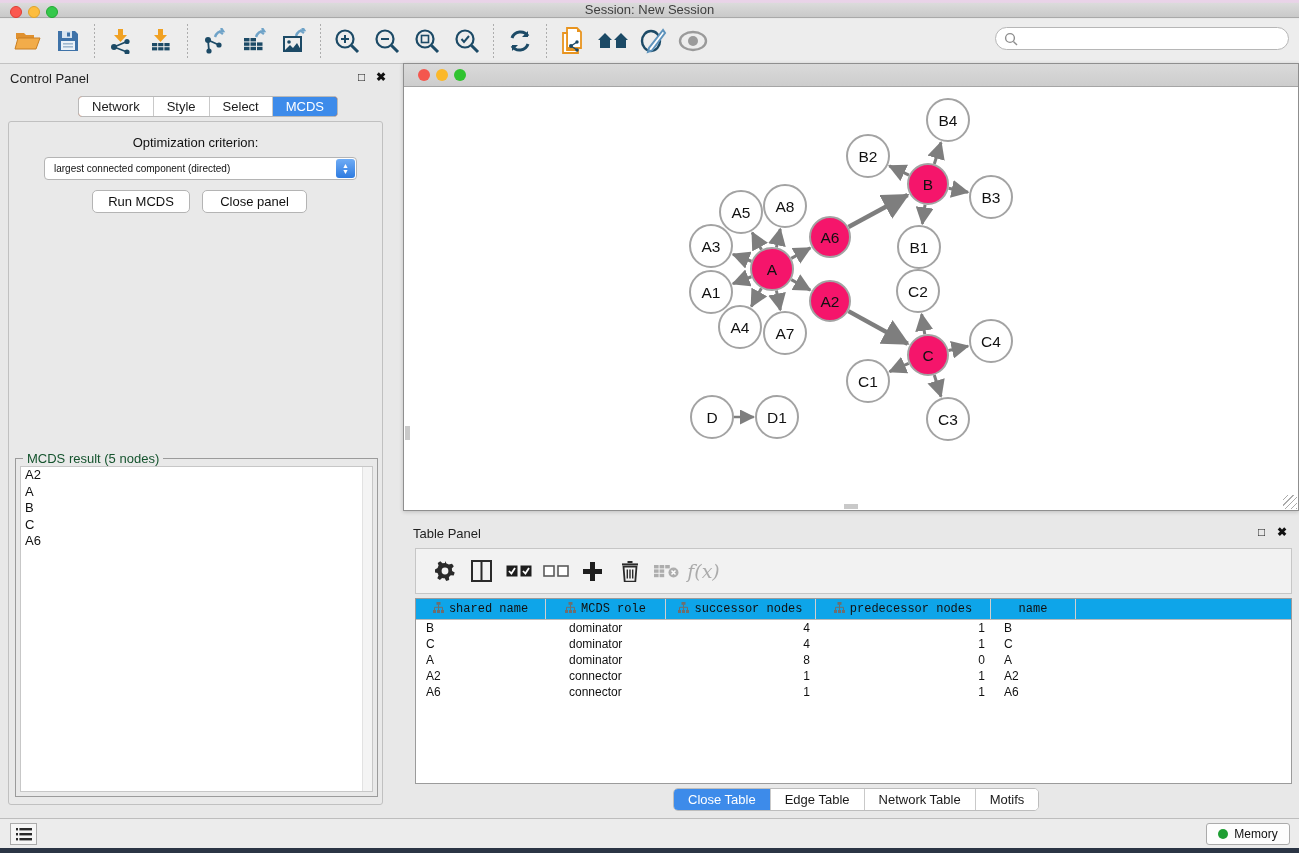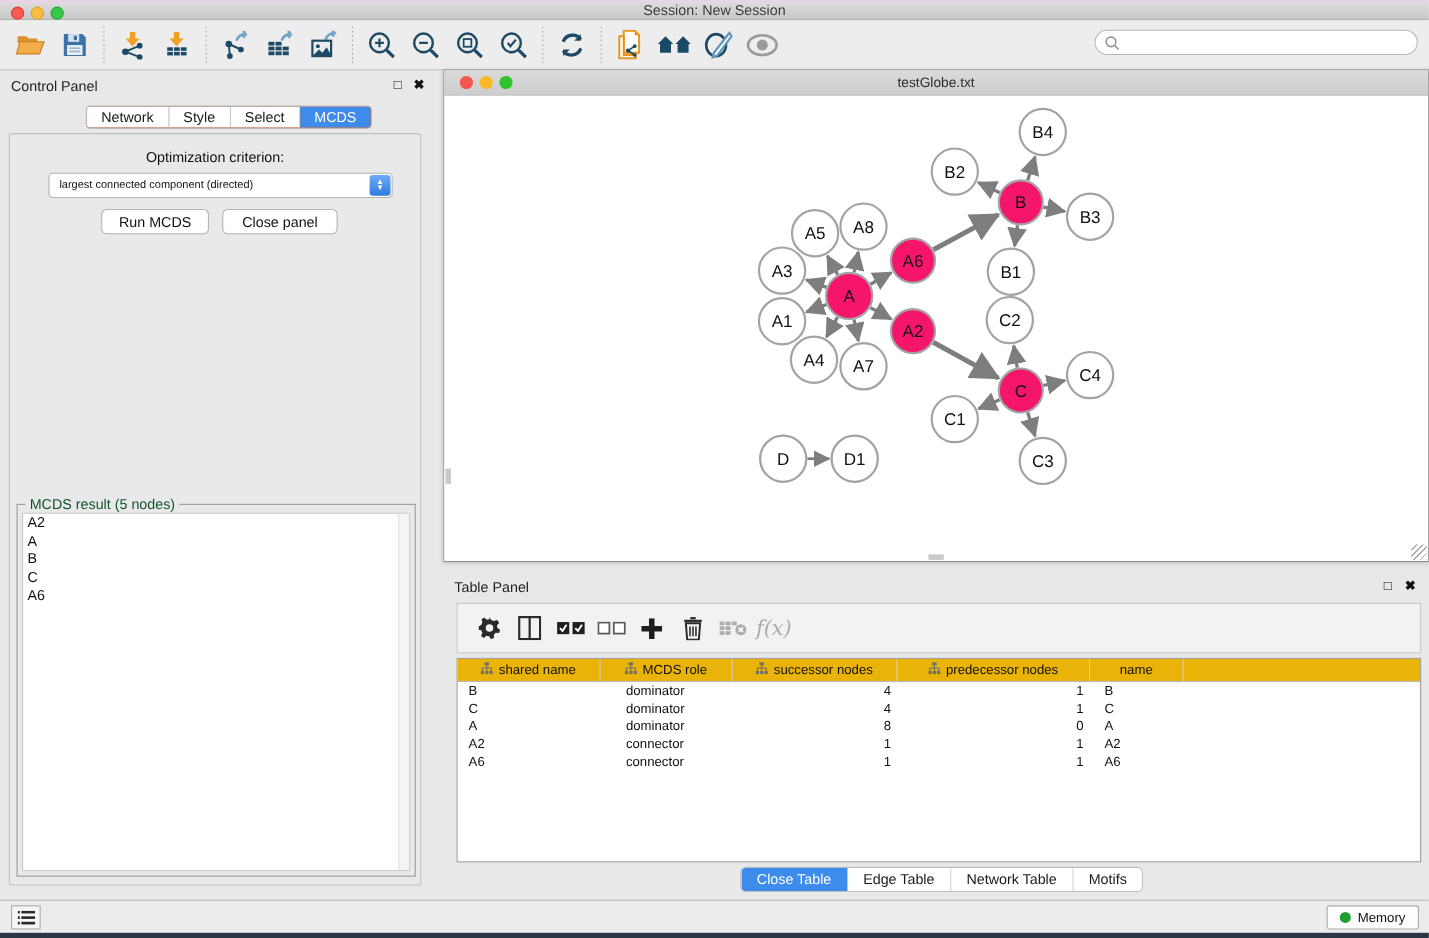--- a/index.html
+++ b/index.html
@@ -80,21 +80,21 @@
   .net-handle { position:absolute; background:#C9C9C9; }
 
   
   #table-panel { position:absolute; left:403px; top:520px; width:896px; height:297px; }
   #tp-toolbar { position:absolute; left:12px; top:28px; width:877px; height:46px;
     background:#F2F2F2; border:1px solid #C6C6C6; display:flex; align-items:center; padding-left:10px; }
   .tp-icon { width:37px; height:36px; display:flex; align-items:center; justify-content:center; cursor:pointer; }
   .fx { font-family:"DejaVu Serif", serif; font-style:italic; font-size:19px; color:#ABABAB; }
   #tp-table { position:absolute; left:12px; top:78px; width:877px; height:186px;
     background:#FFFFFF; border:1px solid #9B9B9B; overflow:hidden; }
-  #tp-header { display:flex; height:21px; background:#eab308; border-bottom:1px solid #B9B9B9; }
+  #tp-header { display:flex; height:21px; background:#0ea5e9; border-bottom:1px solid #B9B9B9;font-family:Liberation Mono, monospace; }
   .th { display:flex; align-items:center; justify-content:center; gap:5px; font-size:12px;
     color:#111; border-right:1px solid #CFCFCF; cursor:pointer; overflow:hidden; }
   .tr { display:flex; height:16px; align-items:center; }
   .td { font-size:12px; color:#111; white-space:nowrap; overflow:hidden; }
   #tp-tabs { position:absolute; left:270px; top:268px; height:23px; display:flex;
     border:1px solid #BDBDBD; border-radius:5px; overflow:hidden; background:#FFF; }
   .tp-tab { display:flex; align-items:center; padding:0 14px; font-size:13px; color:#1a1a1a;
     background:#FFFFFF; border-right:1px solid #C9C9C9; cursor:pointer; white-space:nowrap; }
   .tp-tab:last-child { border-right:none; }
   .tp-tab.active { background:#3D8BEA; color:#FFFFFF; }
@@ -308,21 +308,20 @@
           </div>
       </div>
     </div>
   </div>
 
   <div id="net-window">
     <div id="net-titlebar">
       <span class="tl2" style="left:14px; background:#F4574E;"></span>
       <span class="tl2" style="left:32px; background:#FBB829;"></span>
       <span class="tl2" style="left:50px; background:#2FC32F;"></span>
-      <div class="title">testGlobe.txt</div>
     </div>
     <div id="net-canvas">
       <svg id="graph-svg" width="894" height="423" viewBox="0 0 894 423">
         <defs>
           <marker id="arr" viewBox="0 0 6 6" markerWidth="6" markerHeight="6" refX="5.5" refY="3" orient="auto">
             <path d="M0 0 L6 3 L0 6 z" fill="#7E7E7E"></path>
           </marker>
         </defs>
         <g id="graph-edges">
             <line x1="357.48901716798036" y1="162.67335414757676" x2="348.2276407523846" y2="145.64437170599754" stroke="#7E7E7E" stroke-width="3" marker-end="url(#arr)"></line>

